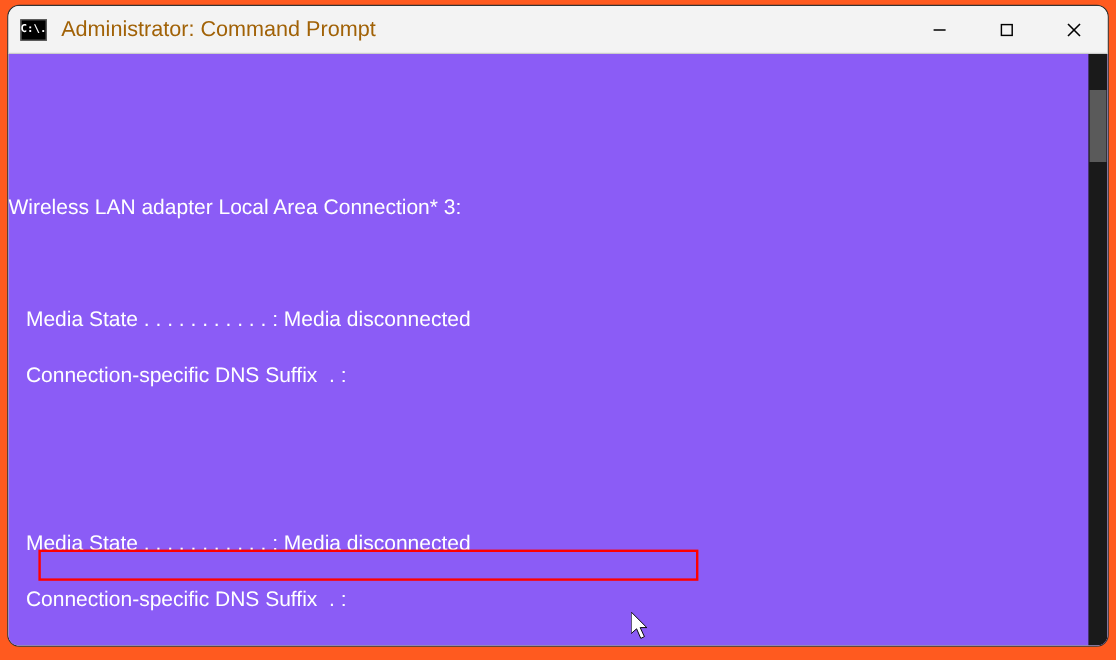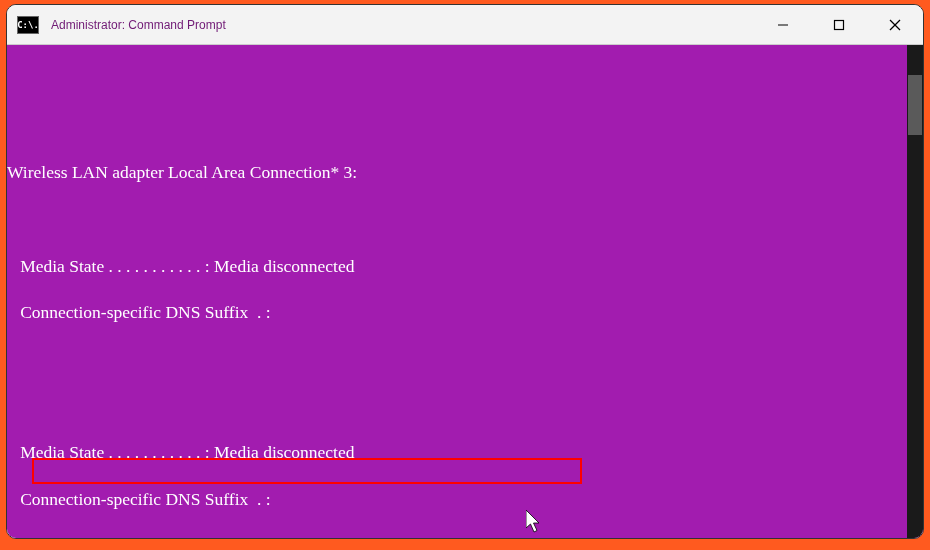--- a/index.html
+++ b/index.html
@@ -41,44 +41,44 @@
       align-items: center;
       justify-content: center;
       font-family: 'Consolas', monospace;
       font-size: 9px;
       color: #fff;
       font-weight: bold;
       border: 1px solid #666;
     }
     .titlebar-title {
       flex: 1;
-      font-size: 12px;
-      color: #701a75;
+      font-size: 18px;
+      color: #a16207;
     }
     .window-controls {
       display: flex;
       height: 100%;
     }
     .wc-btn {
       width: 56px;
       height: 100%;
       display: flex;
       align-items: center;
       justify-content: center;
       font-size: 14px;
       color: #000;
     }
     .wc-btn svg {
       width: 12px;
       height: 12px;
     }
     .terminal {
-      background: #a21caf;
+      background: #8b5cf6;
       color: #ffffff;
-      font-family: Liberation Serif, serif;
+      font-family: Liberation Sans, sans-serif;
       font-size: 17.5px;
       line-height: 23.3px;
       padding: 0;
       height: calc(100% - 40px);
       overflow: hidden;
       position: relative;
       white-space: pre;
       font-weight: 500;
     }
     .terminal-content {

